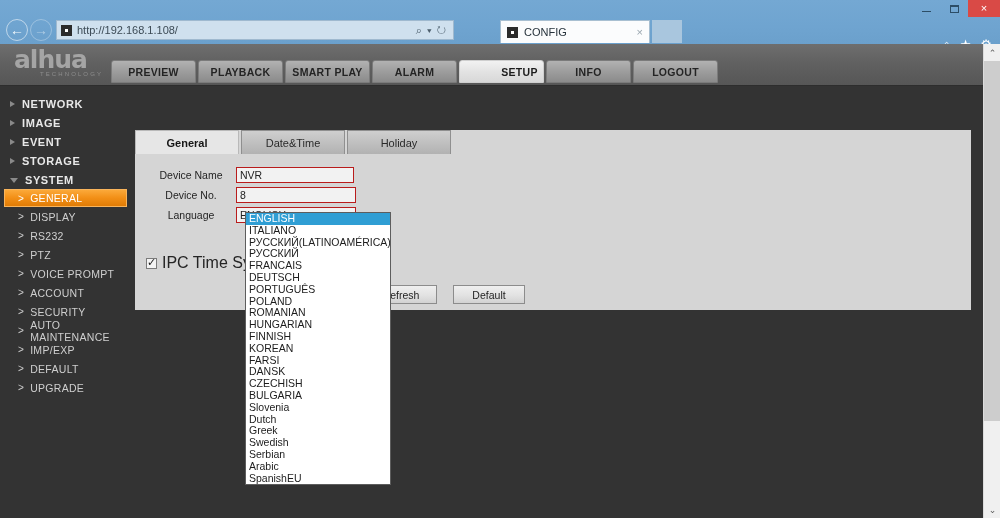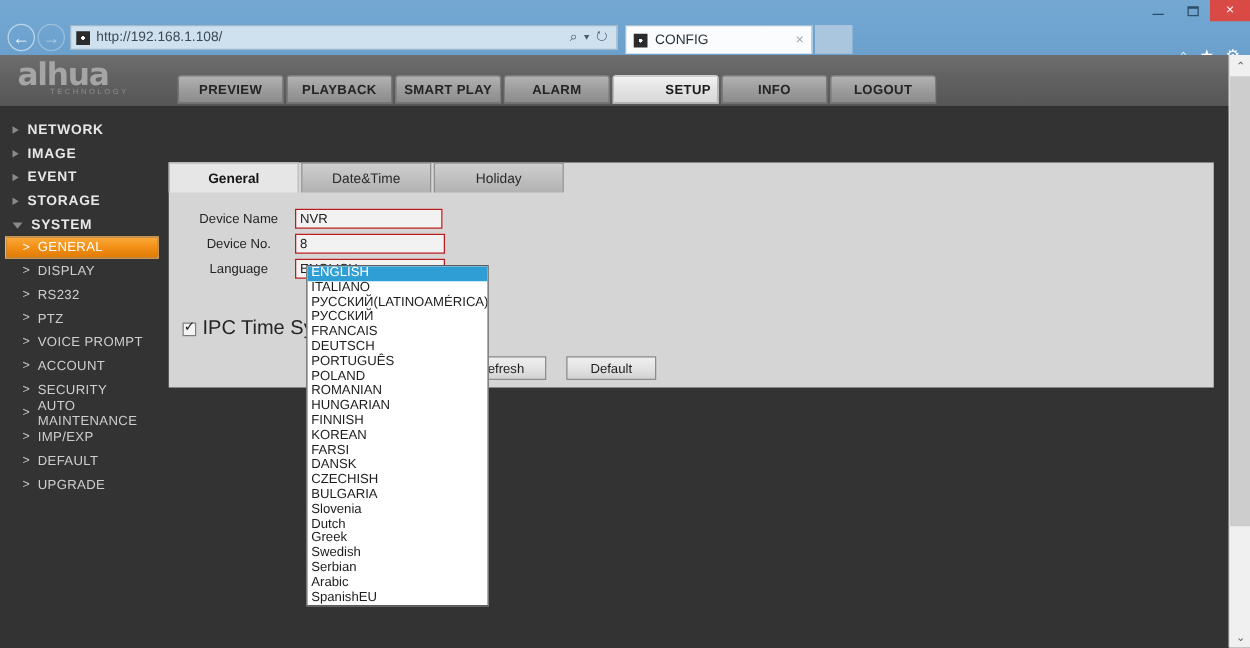--- a/index.html
+++ b/index.html
@@ -38,21 +38,21 @@
   .nav-arrow {
     position: absolute; top: 2px;
     width: 22px; height: 22px; border-radius: 50%;
     border: 1px solid rgba(255,255,255,0.55);
     color: #eaf3fa; font-size: 14px; line-height: 20px; text-align: center;
   }
   .nav-arrow.back { left: 6px; color:#f2f8fc; }
   .nav-arrow.fwd  { left: 30px; color: rgba(255,255,255,0.45); border-color: rgba(255,255,255,0.3);}
   .addr-bar {
     position: absolute; left: 56px; top: 3px;
-    width: 438px; height: 20px;
+    width: 398px; height: 20px;
     background: #cfe0ee;
     border: 1px solid #9fb9cf;
     display: flex; align-items: center;
   }
   .addr-favicon {
     width: 11px; height: 11px; margin-left: 4px; margin-right: 5px;
     background: #2b2b2b; flex: none;
     position: relative;
   }
   .addr-favicon::after{
@@ -112,21 +112,21 @@
     font-size: 25px; font-weight: bold; letter-spacing: -1px;
     color: #a5a5a5; line-height: 24px;
     font-family: "DejaVu Sans", sans-serif;
   }
   .logo .logo-sub {
     font-size: 6px; letter-spacing: 2.1px; color: #8e8e8e;
     margin-left: 26px; margin-top: -1px;
   }
   .logo .at { display:inline-block; }
   .nav-tabs {
-    position: absolute; left: 142px; top: 16px;
+    position: absolute; left: 111px; top: 16px;
     display: flex; gap: 2px;
   }
   .nav-tab {
     width: 85px; height: 23px;
     background: linear-gradient(180deg,#b2b2b2 0%, #9d9d9d 50%, #8b8b8b 100%);
     border: 1px solid #7b7b7b;
     border-radius: 3px 3px 0 0;
     font-size: 10.5px; font-weight: bold; color: #242424;
     display: flex; align-items: center; justify-content: center;
     letter-spacing: .3px;

